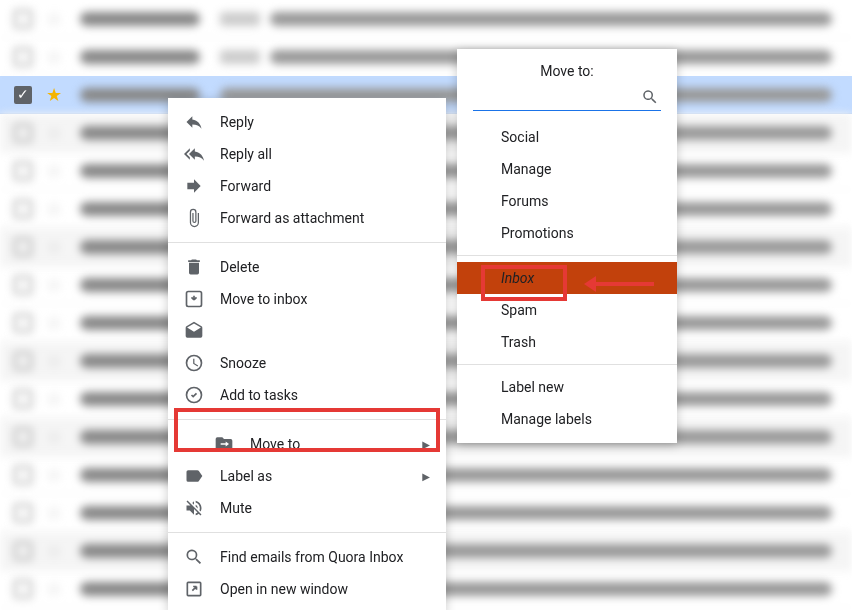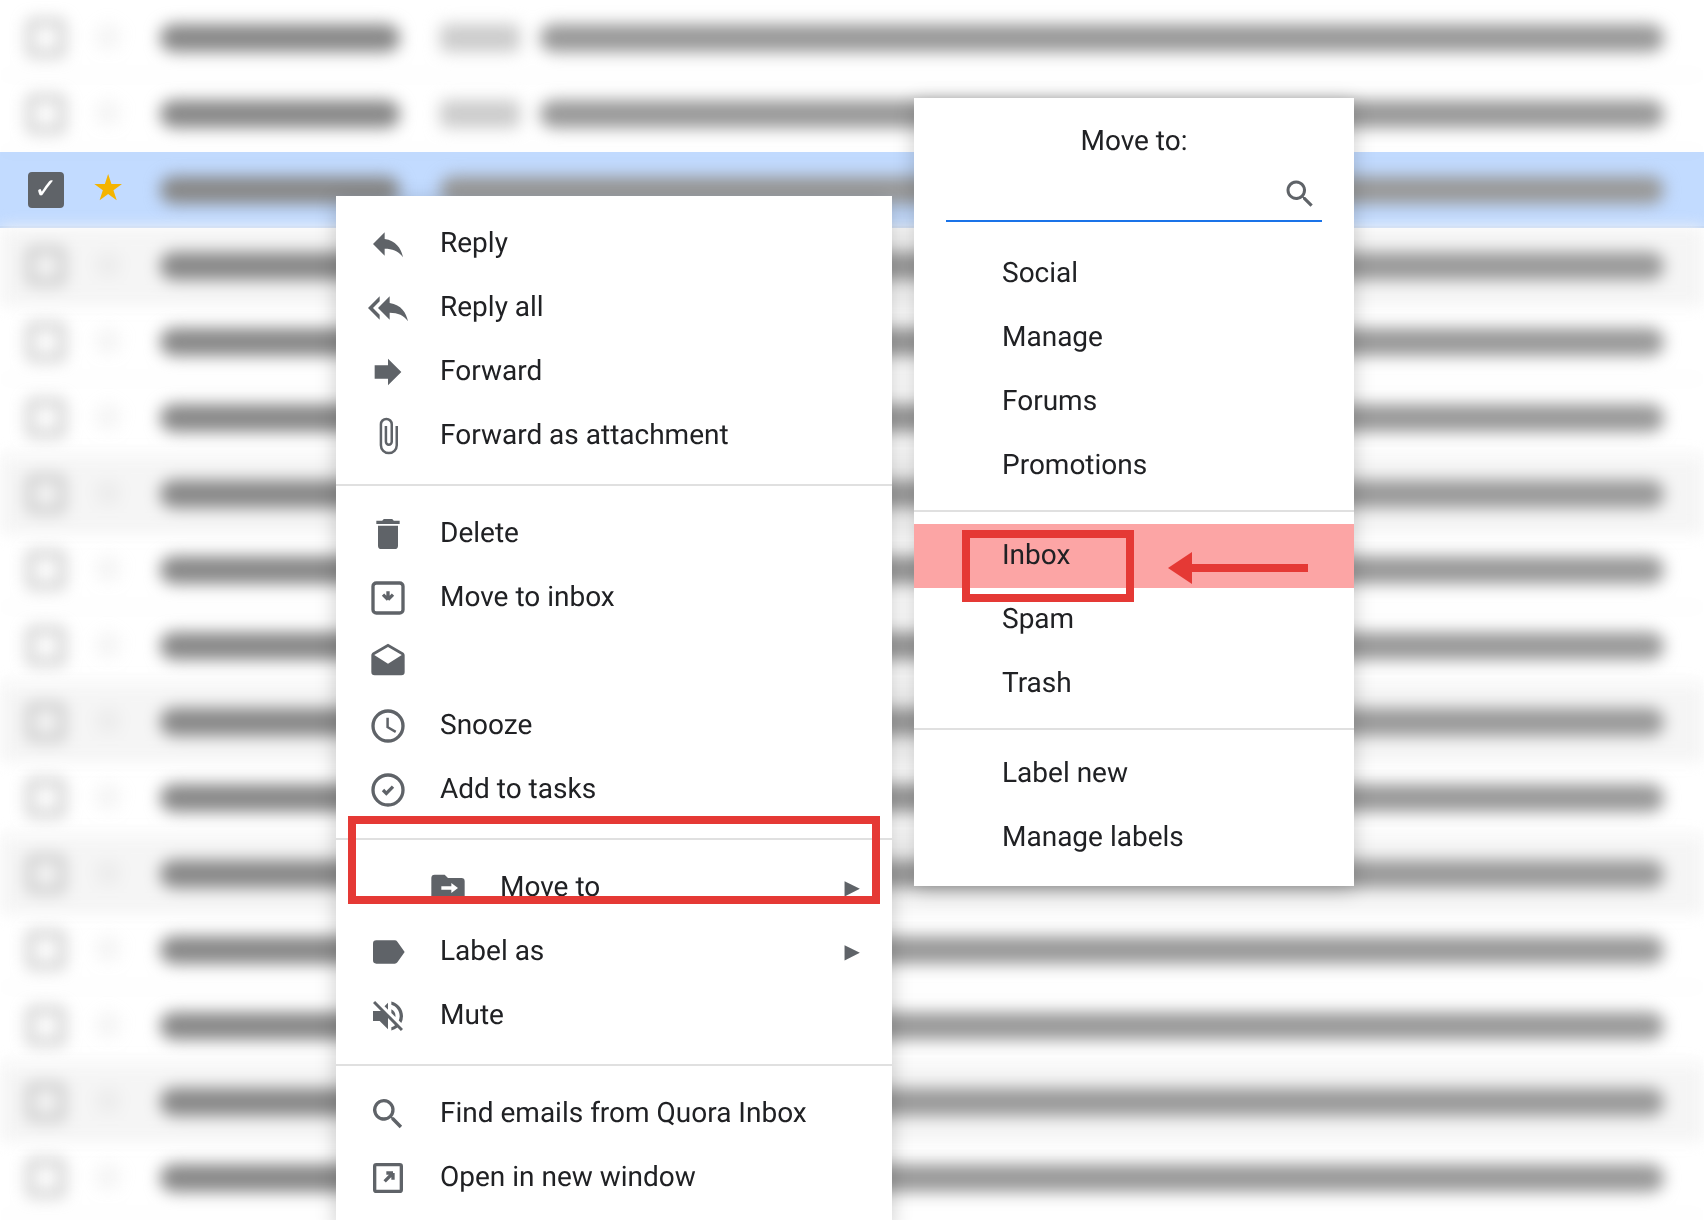--- a/index.html
+++ b/index.html
@@ -158,21 +158,21 @@
     }
     .submenu-item {
       height: 32px;
       display: flex;
       align-items: center;
       padding: 0 16px 0 44px;
       font-size: 14px;
       color: #202124;
       cursor: pointer;
     }
-    .submenu-item.hover { background: #fca5a5; }
+    .submenu-item.hover { background: #c2410c; font-style: italic; }
     .submenu-divider {
       height: 1px;
       background: #e0e0e0;
       margin: 6px 0;
     }
     
     
     .red-box {
       position: absolute;
       border: 4px solid #e53935;

